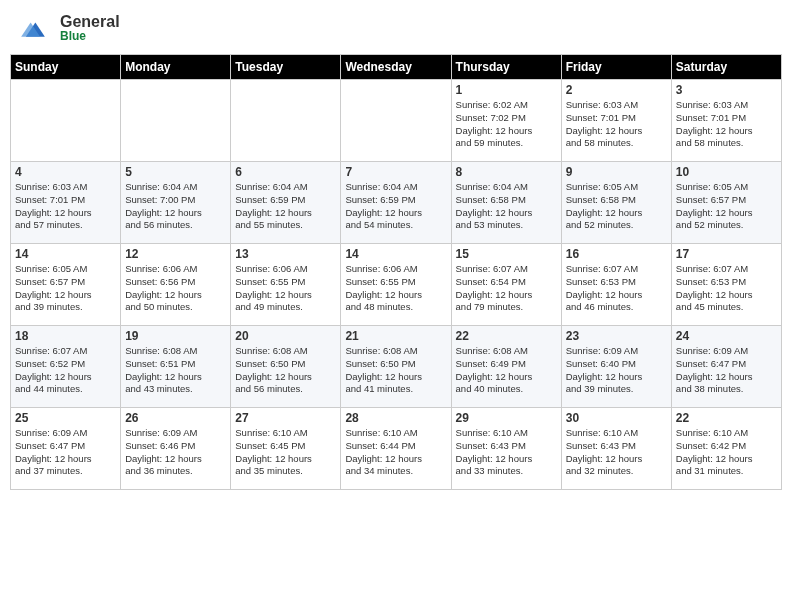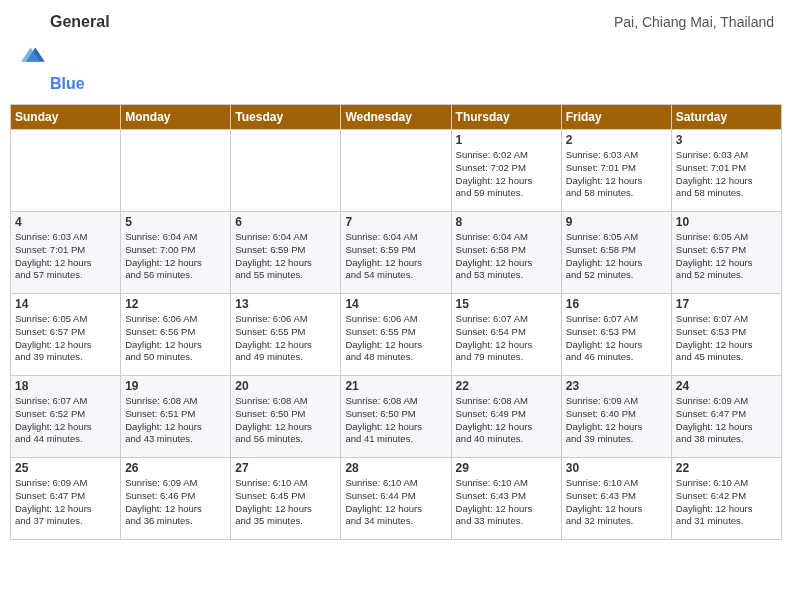--- a/index.html
+++ b/index.html
@@ -13,37 +13,36 @@
     .header {
       display: flex;
       justify-content: space-between;
       align-items: flex-start;
       margin-bottom: 8px;
       padding: 4px 8px;
     }
     .logo {
       display: flex;
       align-items: center;
-      gap: 2px;
+      gap: 12px;
     }
     .logo-text {
       display: flex;
       flex-direction: column;
       line-height: 1;
     }
     .logo-general {
       font-size: 16px;
       font-weight: bold;
       color: #333;
     }
     .logo-blue {
-      font-size: 16px;
+      font-size: 12px;
       font-weight: bold;
-      color: #3b82f6;
-      margin-top: 46px;
+      color: #15803d;
     }
     .logo-icon {
       width: 30px;
       height: 28px;
     }
     .title-block {
       text-align: right;
     }
     .month-year {
       font-size: 32px;
@@ -53,21 +52,21 @@
     .location {
       font-size: 14px;
       color: #555;
     }
     table {
       width: 100%;
       border-collapse: collapse;
       border: 1px solid #ccc;
     }
     thead th {
-      background-color: #a16207;
+      background-color: #000000;
       color: #fff;
       font-size: 12px;
       font-weight: bold;
       padding: 5px 4px;
       text-align: left;
       border: 1px solid #ccc;
     }
     tbody td {
       border: 1px solid #ccc;
       vertical-align: top;
@@ -104,21 +103,20 @@
     <svg class="logo-icon" viewBox="0 0 38 34" xmlns="http://www.w3.org/2000/svg">
       <polygon points="10,28 22,10 34,28" fill="#2a6bbf"></polygon>
       <polygon points="4,28 16,10 28,28" fill="#4a90d9" opacity="0.7"></polygon>
     </svg>
     <div class="logo-text">
       <span class="logo-general">General</span>
       <span class="logo-blue">Blue</span>
     </div>
   </div>
   <div class="title-block">
-    <div class="location">Pai, Chiang Mai, Thailand</div>
   </div>
 </div>
 
 <table>
   <thead>
     <tr>
       <th>Sunday</th>
       <th>Monday</th>
       <th>Tuesday</th>
       <th>Wednesday</th>

